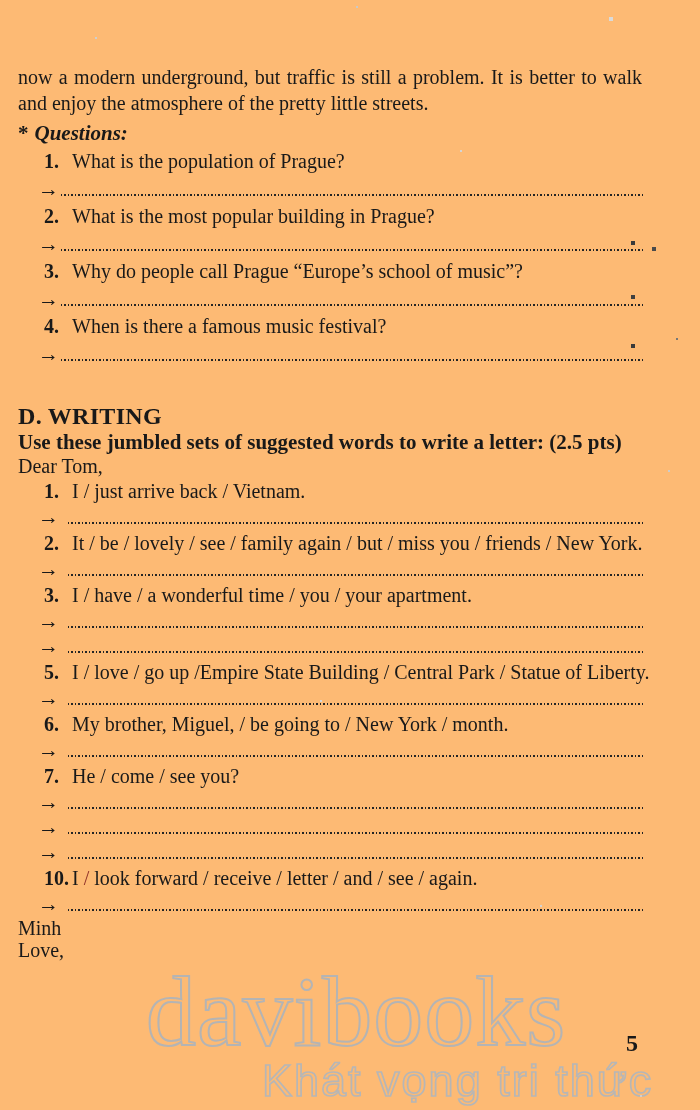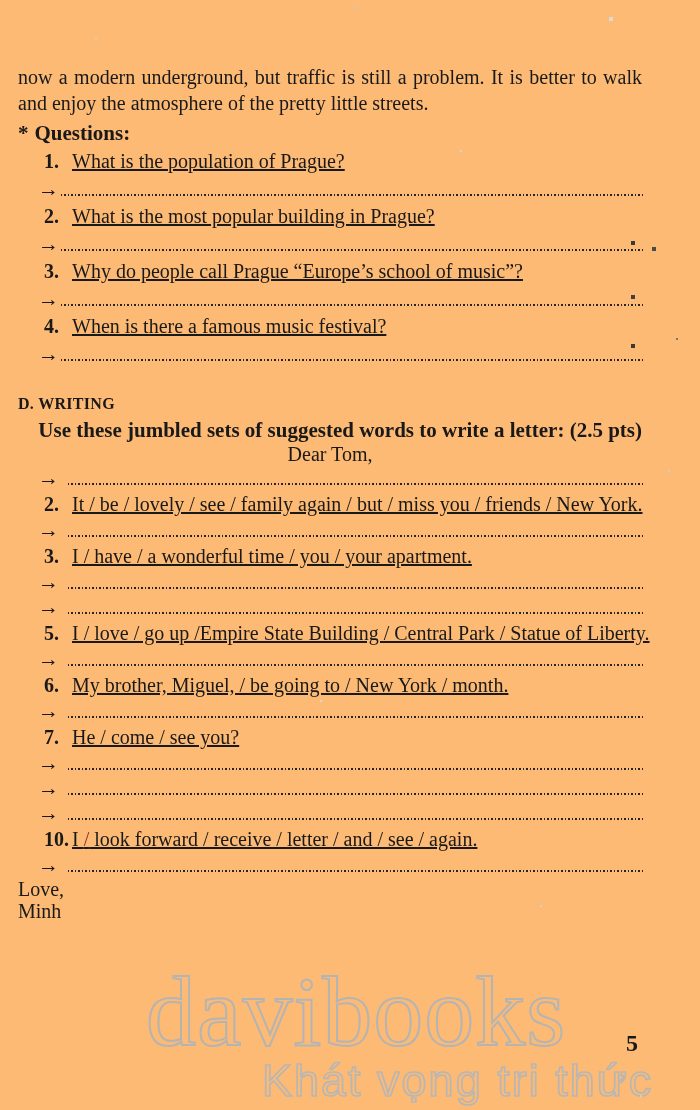--- a/index.html
+++ b/index.html
@@ -20,26 +20,25 @@
     font-size:20px;line-height:26px;
     text-align:justify;text-align-last:justify;
     white-space:normal;
   }
   .intro-line2{font-size:20px;line-height:26px;}
   .q-heading{
     font-size:21px;line-height:28px;margin-top:3px;
     font-weight:bold;
   }
   .q-heading .marker{font-style:normal;margin-right:6px;}
-  .q-heading .hlabel{}
+  .q-heading .hlabel{font-style:italic;}
   .item-row{
     padding-left:26px;
     font-size:20px;
     white-space:nowrap;
-    text-decoration:underline;
   }
   .item-row.q{line-height:29px;}
   .item-row.w{line-height:27px;}
   .item-num{
     display:inline-block;width:28px;
     font-weight:bold;
   }
   .answer-row{
     padding-left:20px;
     white-space:nowrap;
@@ -50,25 +49,25 @@
   .dots{
     display:inline-block;
     height:2.2px;
     width:572px;
     background:repeating-linear-gradient(to right,#242424 0,#242424 1.3px,transparent 1.3px,transparent 3.5px);
     vertical-align:baseline;
   }
   .answer-row.q .dots{margin-left:2px;width:584px;}
   .answer-row.w .dots{margin-left:9px;width:577px;}
   .w-heading{
-    font-size:16px;line-height:26px;margin-top:24px;
+    font-size:24px;line-height:26px;margin-top:36px;
     font-weight:bold;letter-spacing:.3px;
   }
-  .w-instruction{font-size:21px;line-height:26px;font-weight:bold;text-align:right;}
-  .w-salutation{font-size:20px;line-height:23px;text-align:center;}
+  .w-instruction{font-size:21px;line-height:26px;font-weight:bold;}
+  .w-salutation{font-size:20px;line-height:23px;}
   .closing{font-size:20px;line-height:22px;}
   .red-slash{color:#8d2f28;}
   .watermark-brand{
     position:absolute;left:146px;top:962px;
     font-family:"Liberation Serif", serif;
     font-size:100px;line-height:100px;
     color:transparent;
     -webkit-text-stroke:2px #b4b4b4;
     letter-spacing:1px;
     pointer-events:none;
@@ -126,20 +125,21 @@
     <div class="item-row q"><span class="item-num">3.</span><span>Why do people call Prague “Europe’s school of music”?</span></div>
     <div class="answer-row q"><span class="arrow">→</span><span class="dots"></span></div>
 
     <div class="item-row q"><span class="item-num">4.</span><span>When is there a famous music festival?</span></div>
     <div class="answer-row q"><span class="arrow">→</span><span class="dots"></span></div>
 
     <div class="w-heading">D. WRITING</div>
     <div class="w-instruction">Use these jumbled sets of suggested words to write a letter: (2.5 pts)</div>
     <div class="w-salutation">Dear Tom,</div>
 
+    <div class="item-row w"><span class="item-num">1.</span><span>I / just arrive back / Vietnam.</span></div>
     <div class="answer-row w"><span class="arrow">→</span><span class="dots"></span></div>
 
     <div class="item-row w"><span class="item-num">2.</span><span>It / be / lovely / see / family again / but / miss you / friends / New York.</span></div>
     <div class="answer-row w"><span class="arrow">→</span><span class="dots"></span></div>
 
     <div class="item-row w"><span class="item-num">3.</span><span>I / have / a wonderful time / you / your apartment.</span></div>
     <div class="answer-row w"><span class="arrow">→</span><span class="dots"></span></div>
 
     <div class="answer-row w"><span class="arrow">→</span><span class="dots"></span></div>
 
@@ -152,22 +152,22 @@
     <div class="item-row w"><span class="item-num">7.</span><span>He / come / see you?</span></div>
     <div class="answer-row w"><span class="arrow">→</span><span class="dots"></span></div>
 
     <div class="answer-row w"><span class="arrow">→</span><span class="dots"></span></div>
 
     <div class="answer-row w"><span class="arrow">→</span><span class="dots"></span></div>
 
     <div class="item-row w"><span class="item-num">10.</span><span><span>I </span><span class="red-slash">/</span><span> look forward / receive / letter / and / see / again.</span></span></div>
     <div class="answer-row w"><span class="arrow">→</span><span class="dots"></span></div>
 
+    <div class="closing">Minh</div>
     <div class="closing">Love,</div>
-    <div class="closing">Minh</div>
 
   </div>
 
   <div class="watermark-brand">davibooks</div>
   <div class="watermark-tagline">Khát vọng tri thức</div>
 
   <div class="page-number">5</div>
 
   <div class="specks"></div>
 

